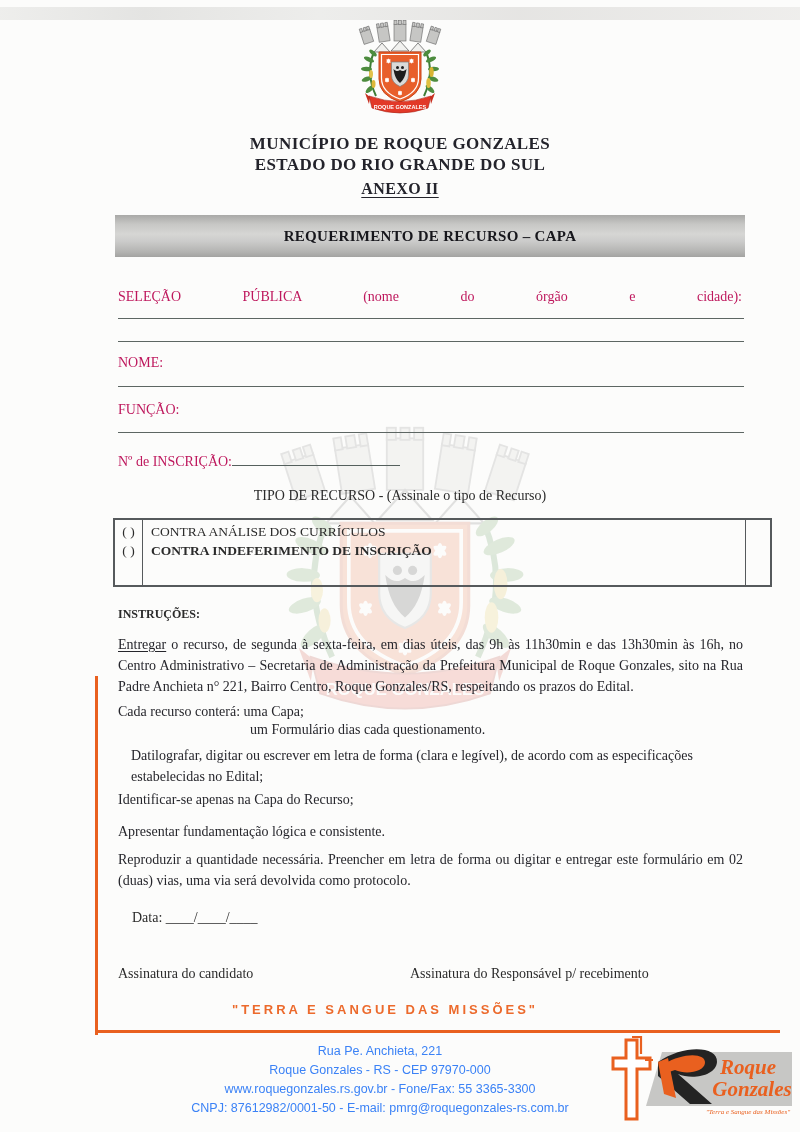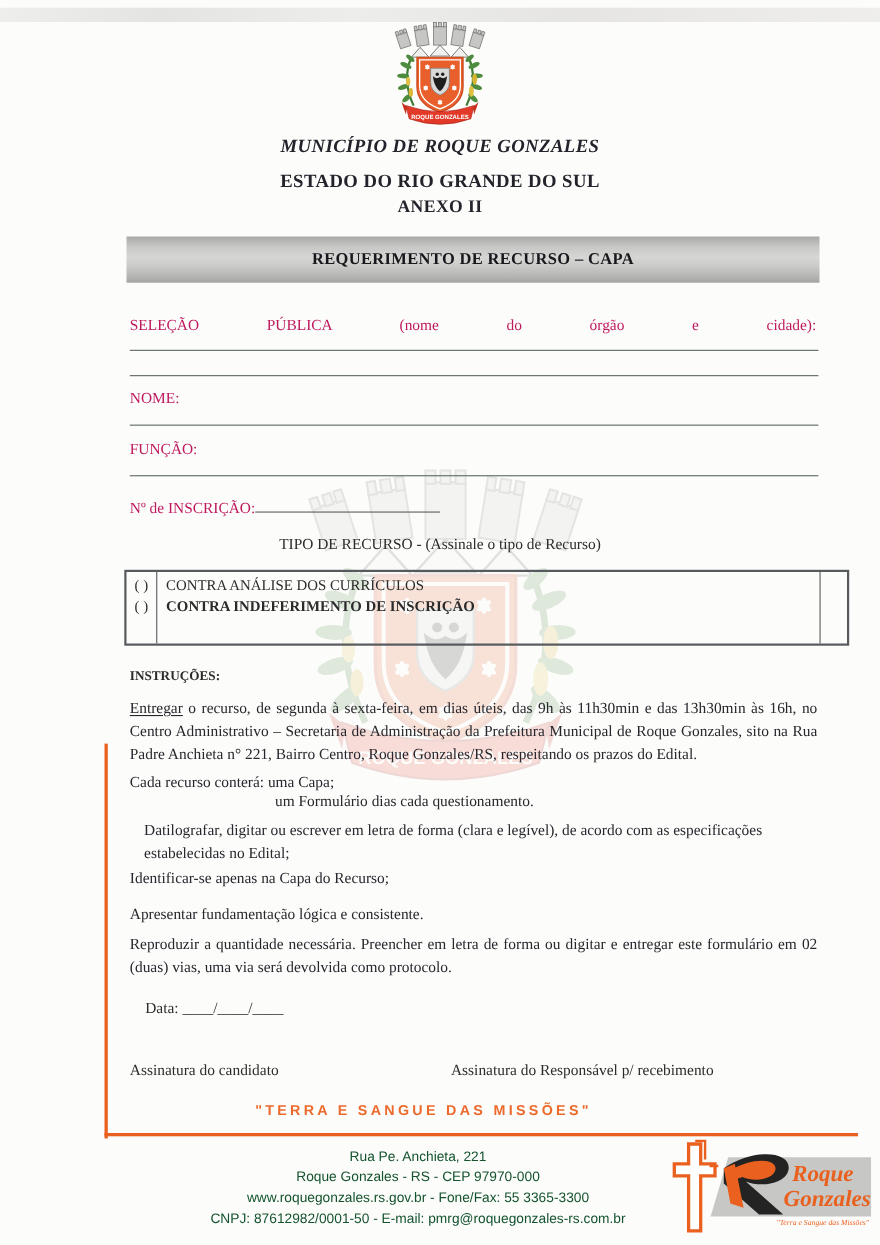--- a/index.html
+++ b/index.html
@@ -12,24 +12,24 @@
   }
   .abs{position:absolute;}
   .scan-strip{
     left:0; top:7px; width:800px; height:13px;
     background:linear-gradient(90deg,#e9e9e7 0%,#dcdcda 18%,#e8e8e6 40%,#dedddb 65%,#eae9e7 100%);
     opacity:.75;
   }
   
   .crest-header{left:341px; top:20px; width:118px; height:100px;}
   .h-line{left:0; width:800px; text-align:center; font-weight:bold; font-size:17px; letter-spacing:.4px; color:#23232b;}
-  .h-muni{top:123px;font-style:italic;}
+  .h-muni{top:134px;}
   .h-state{top:155px;}
   .h-annex{top:180px; font-size:16px;}
-  .h-annex span{text-underline-offset:3px;text-align:center;}
+  .h-annex span{text-decoration:underline; text-underline-offset:3px;text-align:center;}
   
   .banner{
     left:115px; top:215px; width:630px; height:42px;
     background:linear-gradient(180deg,#a9a9a7 0%,#c7c7c5 22%,#d6d6d4 45%,#cccccb 62%,#b3b3b1 88%,#a3a3a1 100%);
     text-align:center;
   }
   .banner-title{font-weight:bold; font-size:15px; line-height:42px; color:#17171c; letter-spacing:.3px;}
   
   .field-label{font-size:14px; color:#be185d;}
   .selecao{left:118px; top:289px; width:624px; text-align:justify; text-align-last:justify; font-size:14px;}
@@ -74,21 +74,21 @@
   .frame-h{left:95px; top:1030px; width:685px; height:3px; background:#e9601f;}
   .motto{
     left:0; top:1002px; width:770px; text-align:center;
     font-family:"Liberation Sans", sans-serif; font-weight:bold;
     font-size:13px; letter-spacing:3px; color:#ec6a2c;
   }
   
   .footer-addr{
     left:110px; top:1042px; width:540px; text-align:center;
     font-family:"Liberation Sans", sans-serif; font-size:12.5px;
-    line-height:19px; color:#14532d;
+    line-height:19px; color:#3b82f6;
   }
   .logo{left:602px; top:1036px; width:190px; height:90px;}
   .defs-hidden{position:absolute; width:0; height:0; overflow:hidden;}
   .watermark{left:238px; top:352px; width:334px; height:452px; opacity:.16; pointer-events:none;}
 </style>
 </head>
 <body>
 
 <div class="page">
 

